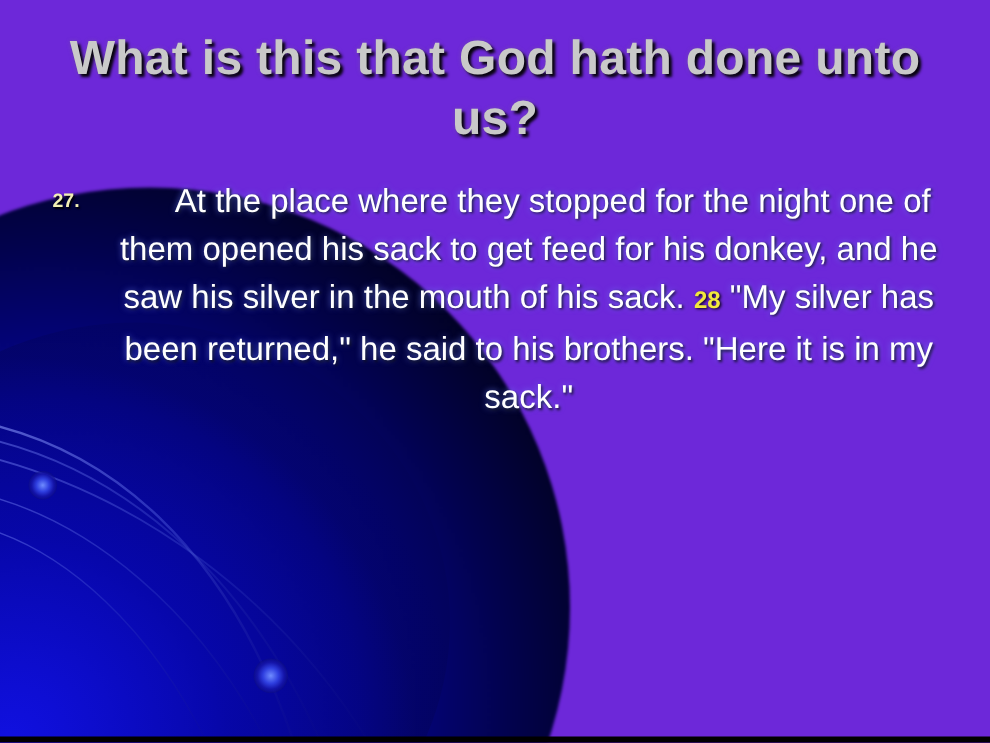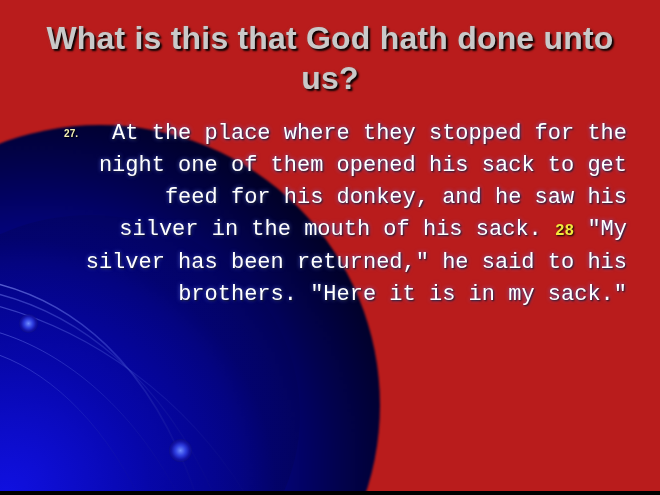--- a/index.html
+++ b/index.html
@@ -5,21 +5,21 @@
   html, body {
     margin: 0;
     padding: 0;
     background: #000;
   }
   #slide {
     position: relative;
     width: 660px;
     height: 495px;
     overflow: hidden;
-    background: #b91c1c;
+    background: #6d28d9;
     font-family: "Liberation Sans", sans-serif;
   }
 
   
   #bg-layer {
     position: absolute;
     inset: 0;
     pointer-events: none;
   }
   .bg-glow {
@@ -108,35 +108,33 @@
     width: 592px;
   }
   .verse-row {
     display: flex;
     align-items: flex-start;
   }
   .verse-marker {
     flex: 0 0 auto;
     width: 43px;
     color: #f2f0b4;
-    font-size: 10px;
+    font-size: 13px;
     font-weight: bold;
     line-height: 32px;
     text-shadow: 1px 1px 1px rgba(0,0,0,0.9);
-    text-align: right;
   }
   .verse-body {
     flex: 1 1 auto;
     color: #ffffff;
     font-size: 22px;
     line-height: 32px;
-    text-align: right;
+    text-align: center;
     text-shadow: 0 0 4px rgba(110,130,255,0.75),
                  1px 1px 2px rgba(0,0,0,0.95);
-    font-family: Liberation Mono, monospace;
   }
   .para-indent {
     display: inline-block;
     width: 32px;
   }
   .inline-verse-num {
     color: #f2e93c;
     font-size: 16px;
     font-weight: bold;
     text-shadow: 1px 1px 2px rgba(0,0,0,0.95);

